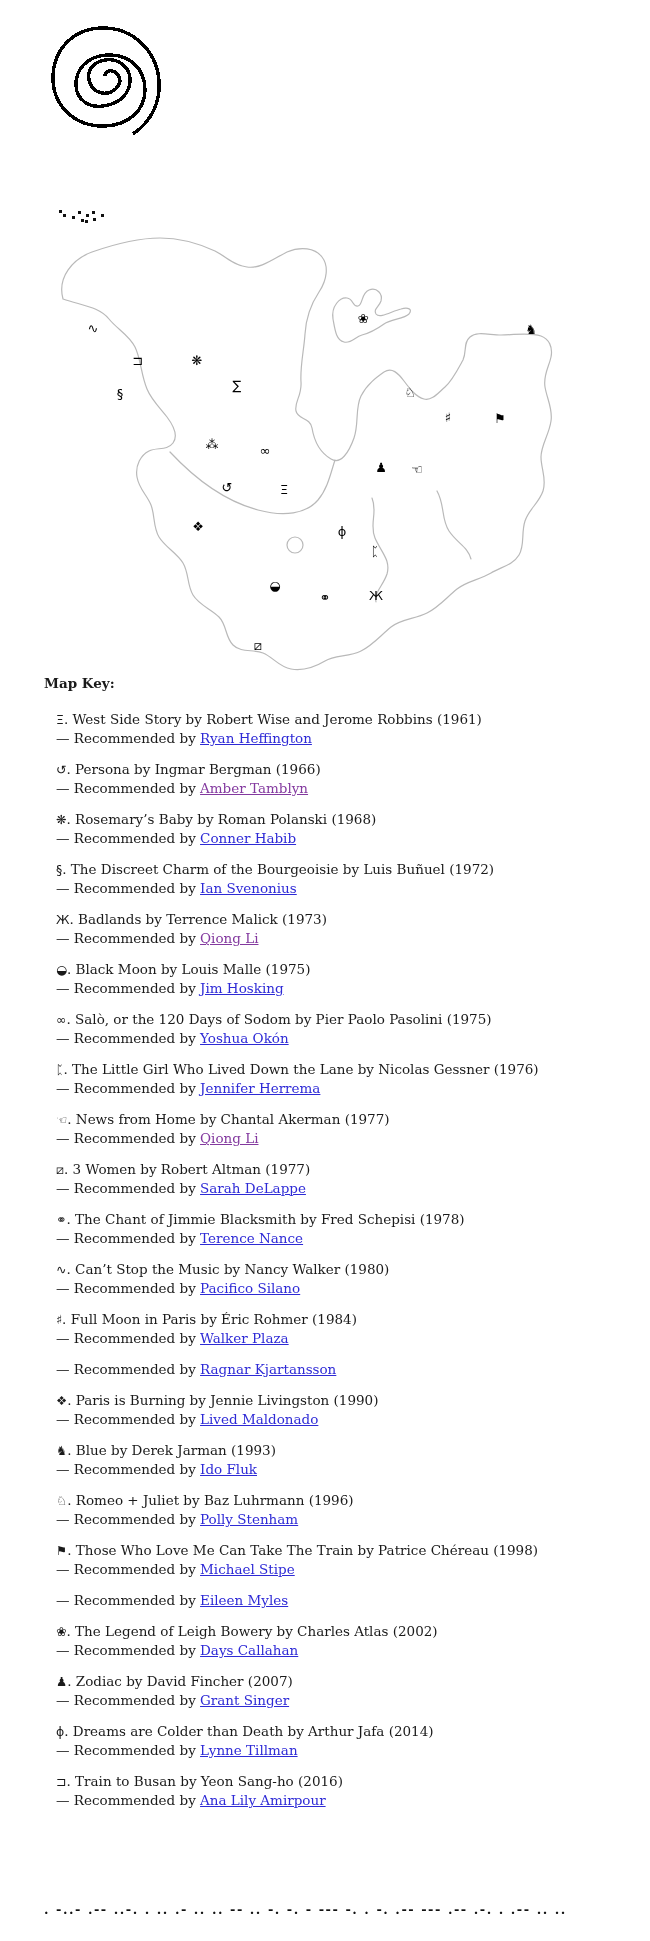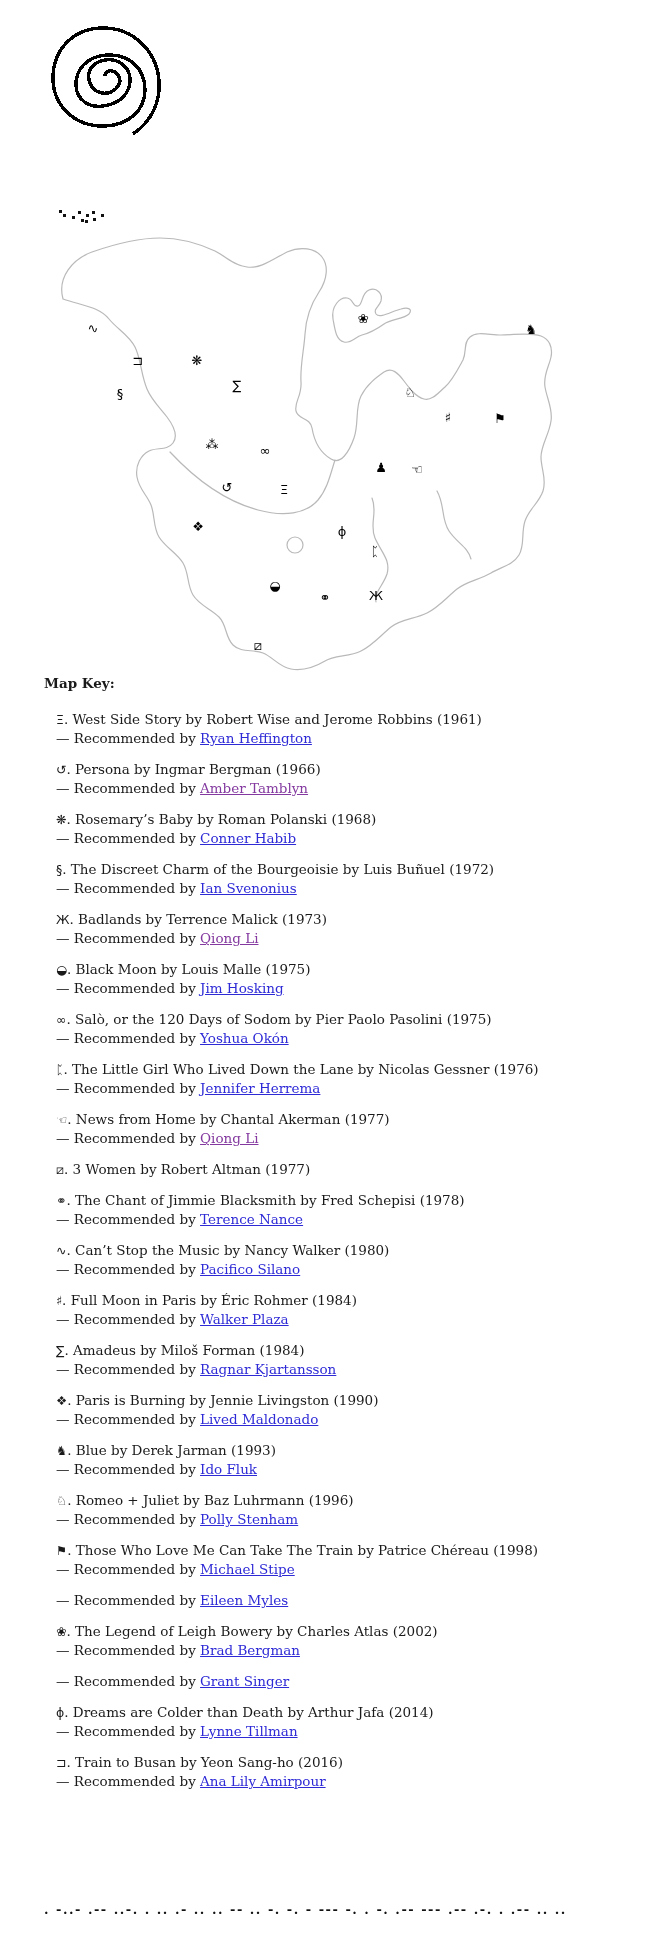--- a/index.html
+++ b/index.html
@@ -158,39 +158,39 @@
     <div class="line2"><span class="pre">— Recommended by </span><a class="rec" href="#">Jennifer Herrema</a></div>
   </div>
 
   <div class="entry">
     <div class="line1"><span class="sym">☜</span><span class="sep">. </span><span class="ttl">News from Home by Chantal Akerman (1977)</span></div>
     <div class="line2"><span class="pre">— Recommended by </span><a class="rec visited" href="#">Qiong Li</a></div>
   </div>
 
   <div class="entry">
     <div class="line1"><span class="sym">⧄</span><span class="sep">. </span><span class="ttl">3 Women by Robert Altman (1977)</span></div>
+    <div class="line2"><span class="pre">— Recommended by </span><a class="rec" href="#">Sarah DeLappe</a></div>
   </div>
 
   <div class="entry">
     <div class="line1"><span class="sym">⚭</span><span class="sep">. </span><span class="ttl">The Chant of Jimmie Blacksmith by Fred Schepisi (1978)</span></div>
     <div class="line2"><span class="pre">— Recommended by </span><a class="rec" href="#">Terence Nance</a></div>
   </div>
 
   <div class="entry">
     <div class="line1"><span class="sym">∿</span><span class="sep">. </span><span class="ttl">Can’t Stop the Music by Nancy Walker (1980)</span></div>
     <div class="line2"><span class="pre">— Recommended by </span><a class="rec" href="#">Pacifico Silano</a></div>
   </div>
 
   <div class="entry">
     <div class="line1"><span class="sym">♯</span><span class="sep">. </span><span class="ttl">Full Moon in Paris by Éric Rohmer (1984)</span></div>
     <div class="line2"><span class="pre">— Recommended by </span><a class="rec" href="#">Walker Plaza</a></div>
   </div>
 
   <div class="entry">
-    <div class="line1"><span class="sym">∑</span><span class="sep">. </span><span class="ttl">Amadeus by Miloš Forman (1984)</span></div>
     <div class="line2"><span class="pre">— Recommended by </span><a class="rec" href="#">Ragnar Kjartansson</a></div>
   </div>
 
   <div class="entry">
     <div class="line1"><span class="sym">❖</span><span class="sep">. </span><span class="ttl">Paris is Burning by Jennie Livingston (1990)</span></div>
     <div class="line2"><span class="pre">— Recommended by </span><a class="rec" href="#">Lived Maldonado</a></div>
   </div>
 
   <div class="entry">
     <div class="line1"><span class="sym">♞</span><span class="sep">. </span><span class="ttl">Blue by Derek Jarman (1993)</span></div>
@@ -206,24 +206,25 @@
     <div class="line1"><span class="sym">⚑</span><span class="sep">. </span><span class="ttl">Those Who Love Me Can Take The Train by Patrice Chéreau (1998)</span></div>
     <div class="line2"><span class="pre">— Recommended by </span><a class="rec" href="#">Michael Stipe</a></div>
   </div>
 
   <div class="entry">
     <div class="line2"><span class="pre">— Recommended by </span><a class="rec" href="#">Eileen Myles</a></div>
   </div>
 
   <div class="entry">
     <div class="line1"><span class="sym">❀</span><span class="sep">. </span><span class="ttl">The Legend of Leigh Bowery by Charles Atlas (2002)</span></div>
-    <div class="line2"><span class="pre">— Recommended by </span><a class="rec" href="#">Brad Bergman</a></div>
-  </div>
-
-  <div class="entry">
+    <div class="line2"><span class="pre">— Recommended by </span><a class="rec" href="#">Days Callahan</a></div>
+  </div>
+
+  <div class="entry">
+    <div class="line1"><span class="sym">♟</span><span class="sep">. </span><span class="ttl">Zodiac by David Fincher (2007)</span></div>
     <div class="line2"><span class="pre">— Recommended by </span><a class="rec" href="#">Grant Singer</a></div>
   </div>
 
   <div class="entry">
     <div class="line1"><span class="sym">ɸ</span><span class="sep">. </span><span class="ttl">Dreams are Colder than Death by Arthur Jafa (2014)</span></div>
     <div class="line2"><span class="pre">— Recommended by </span><a class="rec" href="#">Lynne Tillman</a></div>
   </div>
 
   <div class="entry">
     <div class="line1"><span class="sym">⊐</span><span class="sep">. </span><span class="ttl">Train to Busan by Yeon Sang-ho (2016)</span></div>

